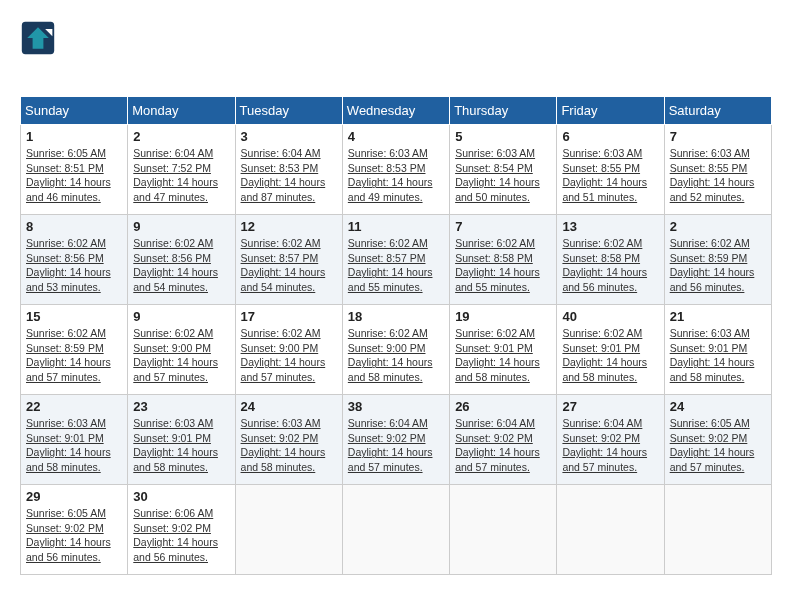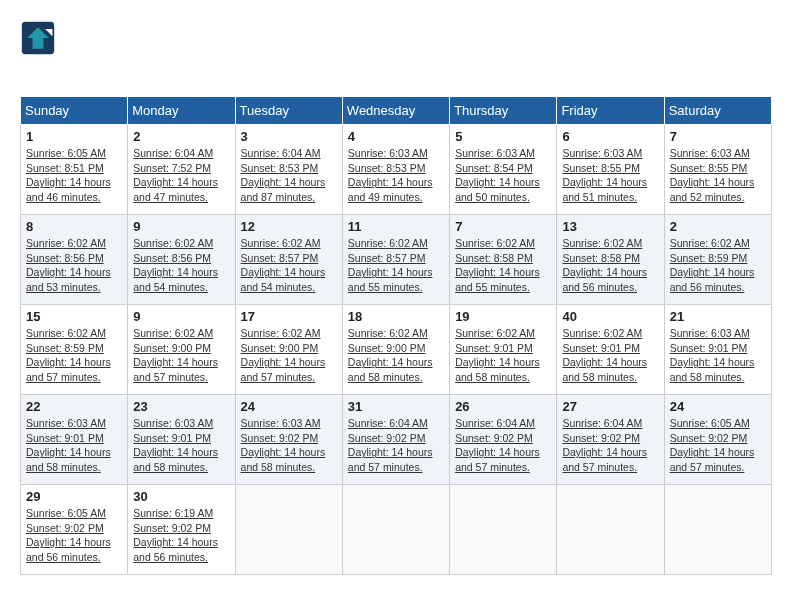--- a/index.html
+++ b/index.html
@@ -316,21 +316,21 @@
         </td>
         <td>
           <span class="day-num">24</span>
           <div class="day-info">
             <div>Sunrise: 6:03 AM</div>
             <div>Sunset: 9:02 PM</div>
             <div>Daylight: 14 hours and 58 minutes.</div>
           </div>
         </td>
         <td>
-          <span class="day-num">31</span>
+          <span class="day-num">38</span>
           <div class="day-info">
             <div>Sunrise: 6:04 AM</div>
             <div>Sunset: 9:02 PM</div>
             <div>Daylight: 14 hours and 57 minutes.</div>
           </div>
         </td>
         <td>
           <span class="day-num">26</span>
           <div class="day-info">
             <div>Sunrise: 6:04 AM</div>
@@ -360,21 +360,21 @@
           <span class="day-num">29</span>
           <div class="day-info">
             <div>Sunrise: 6:05 AM</div>
             <div>Sunset: 9:02 PM</div>
             <div>Daylight: 14 hours and 56 minutes.</div>
           </div>
         </td>
         <td>
           <span class="day-num">30</span>
           <div class="day-info">
-            <div>Sunrise: 6:19 AM</div>
+            <div>Sunrise: 6:06 AM</div>
             <div>Sunset: 9:02 PM</div>
             <div>Daylight: 14 hours and 56 minutes.</div>
           </div>
         </td>
         <td class="empty-cell"></td>
         <td class="empty-cell"></td>
         <td class="empty-cell"></td>
         <td class="empty-cell"></td>
         <td class="empty-cell"></td>
       </tr>

